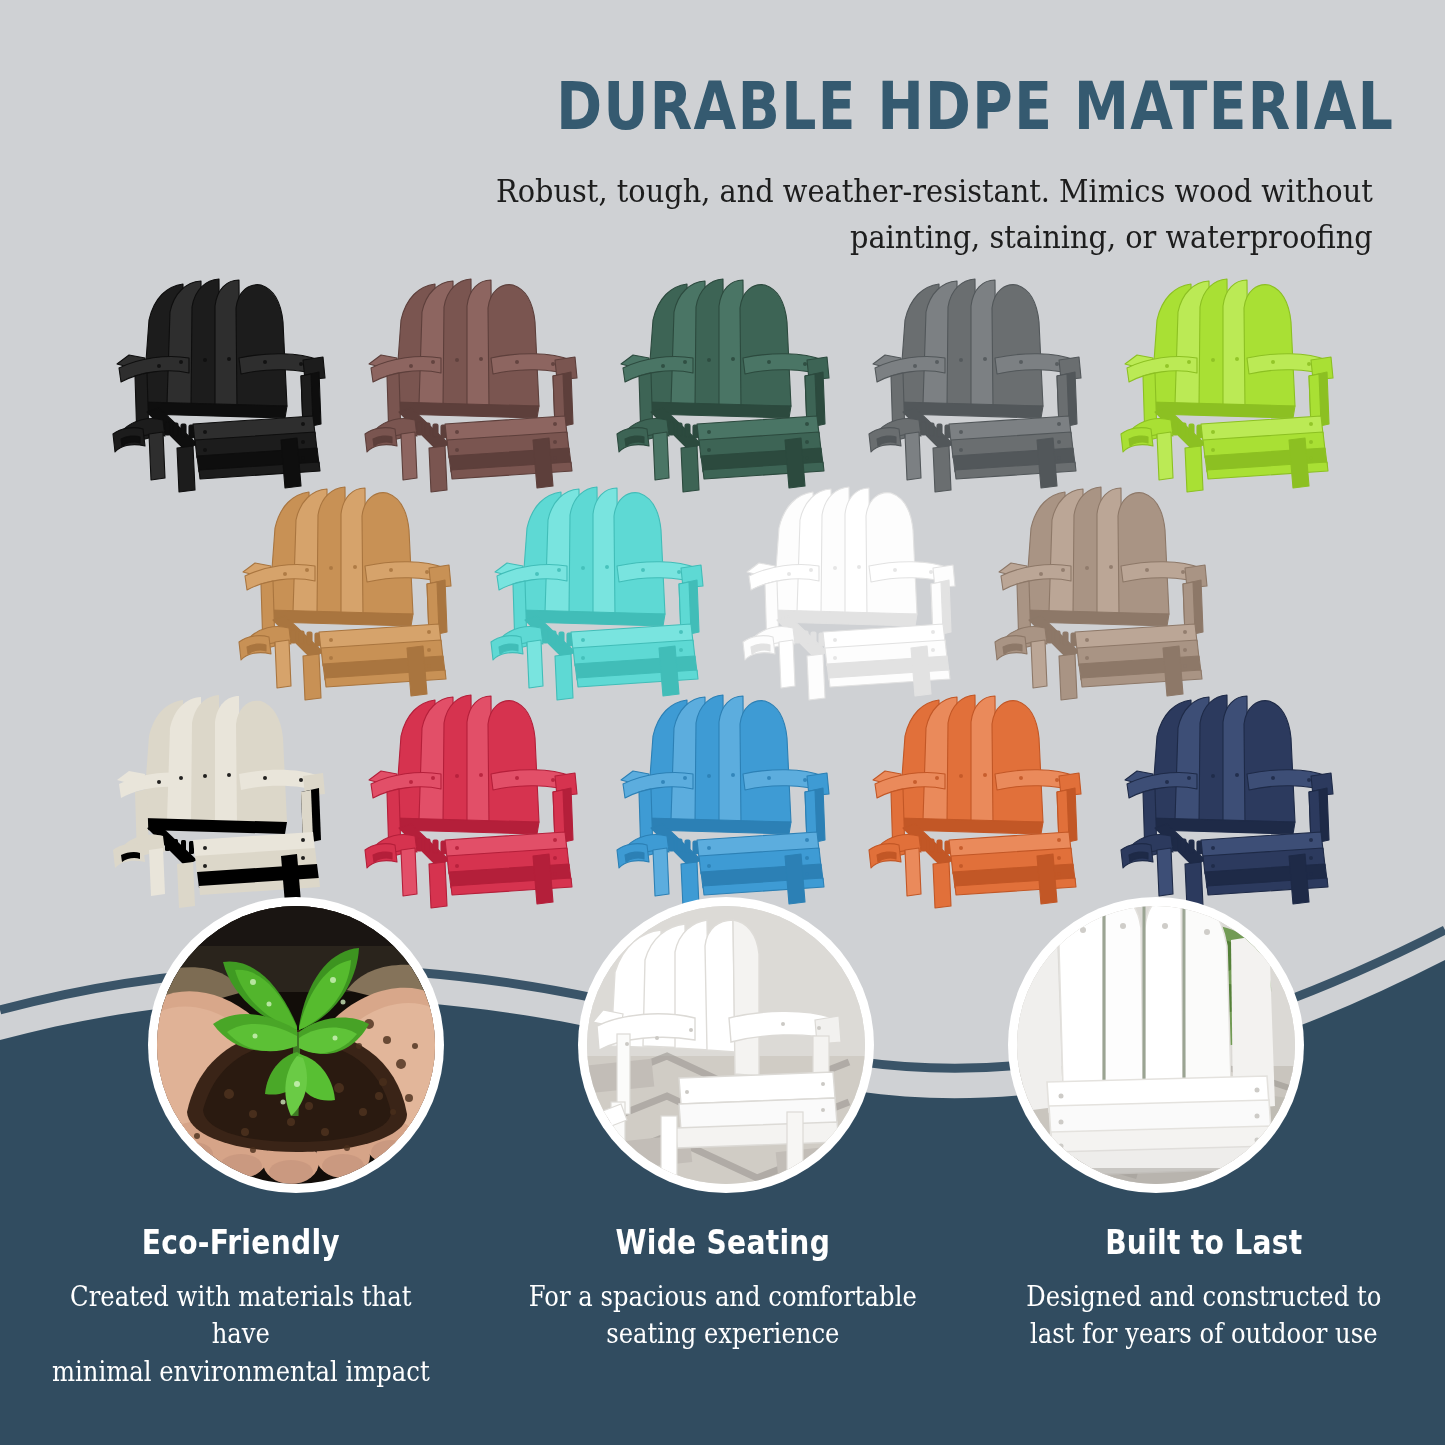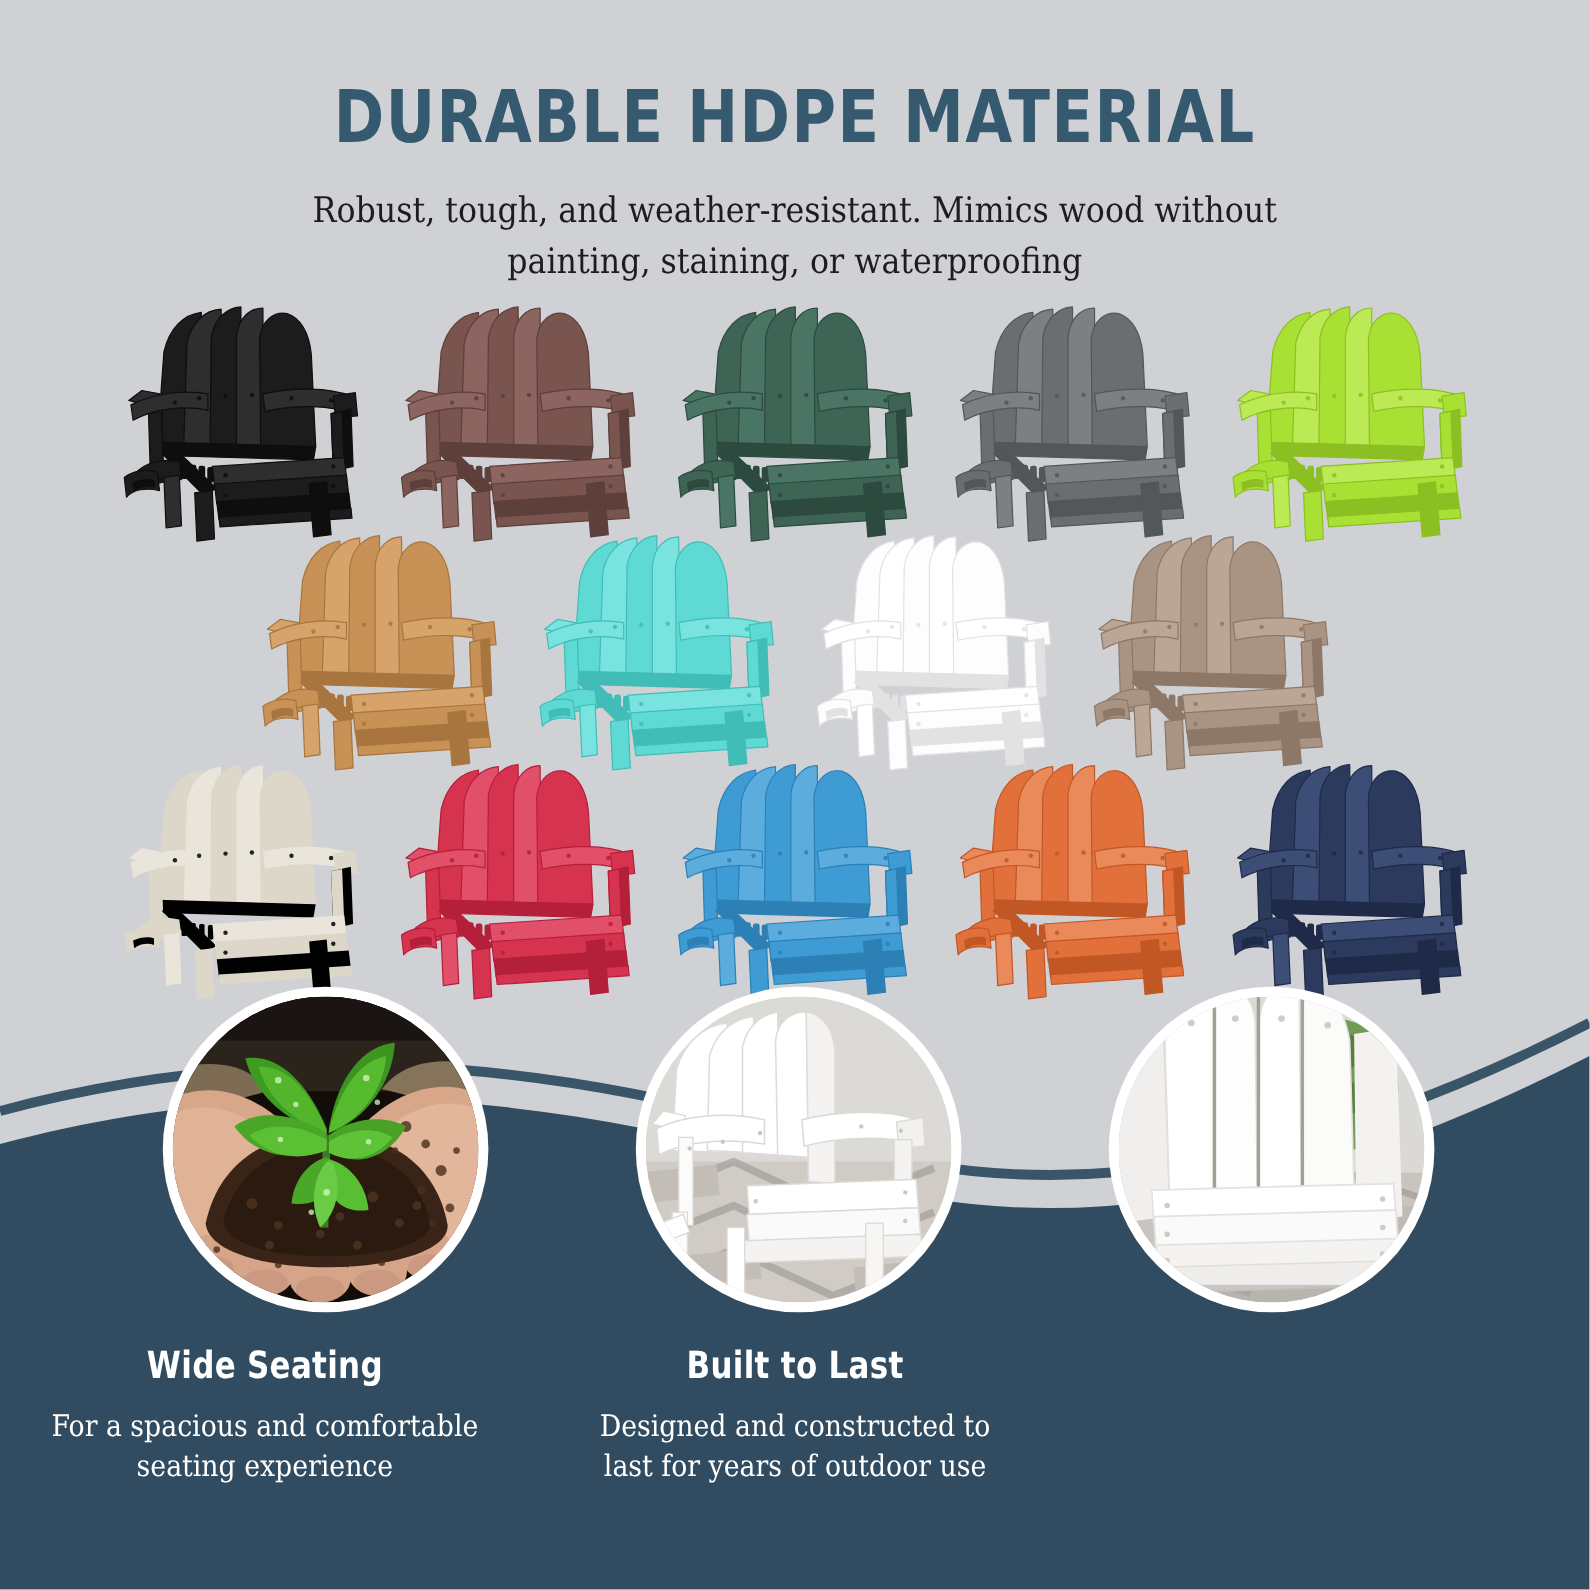--- a/index.html
+++ b/index.html
@@ -9,21 +9,21 @@
     font-family:"Liberation Sans", sans-serif;
     overflow:hidden;
     position:relative;
   }
   #stage{position:absolute;inset:0;width:1445px;height:1445px;overflow:hidden;}
 
   
   .wave-layer{position:absolute;left:0;top:0;width:1445px;height:1445px;pointer-events:none;}
 
   
-  .header{position:absolute;left:0;top:0;width:1445px;text-align:center;}
+  .header{position:absolute;left:0;top:0;width:1445px;text-align:right;}
   .title{
     margin:0;padding-top:72px;
     font-family:"DejaVu Sans Condensed","Liberation Sans Narrow","Liberation Sans",sans-serif;
     font-size:66px;font-weight:700;letter-spacing:1.5px;
     color:#355a70;
     transform:scaleX(0.93);
     line-height:1.05;
   }
   .subtitle{
     margin:0;padding-top:28px;
@@ -1204,20 +1204,27 @@
           </g>
 
           <rect x="60" y="262" width="170" height="16" fill="#a9a6a0" opacity="0.55"></rect>
         </svg>
       </div>
     </div>
   </div>
 
   <div class="features">
     <div class="feature">
+      <h3>Eco-Friendly</h3>
+      <p>
+        <span>Created with materials that have</span>
+        <span>minimal environmental impact</span>
+      </p>
+    </div>
+    <div class="feature">
       <h3>Wide Seating</h3>
       <p>
         <span>For a spacious and comfortable</span>
         <span>seating experience</span>
       </p>
     </div>
     <div class="feature">
       <h3>Built to Last</h3>
       <p>
         <span>Designed and constructed to</span>

